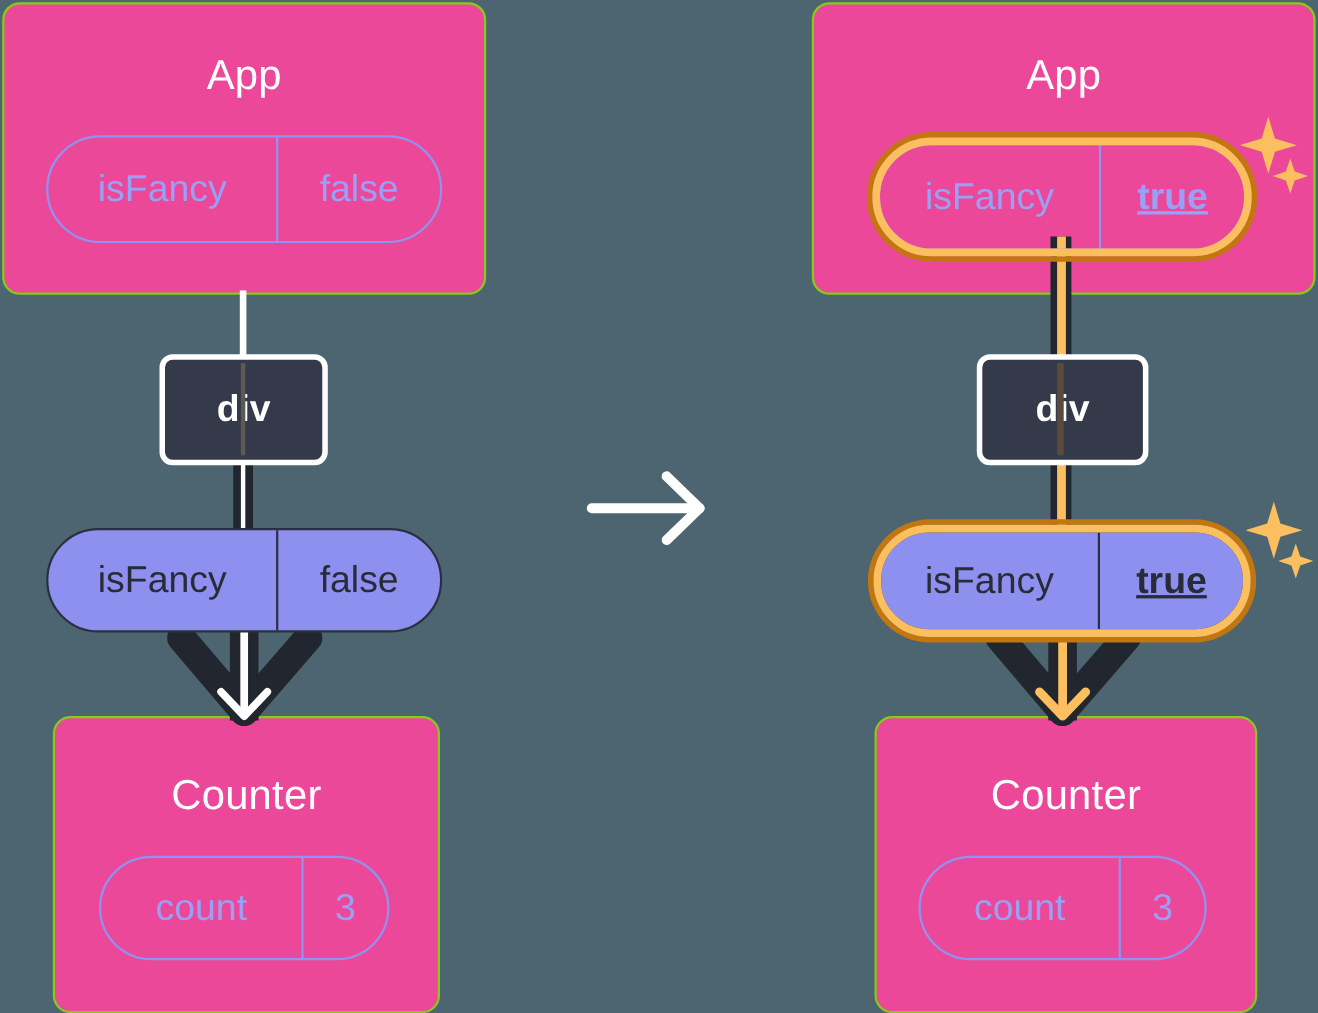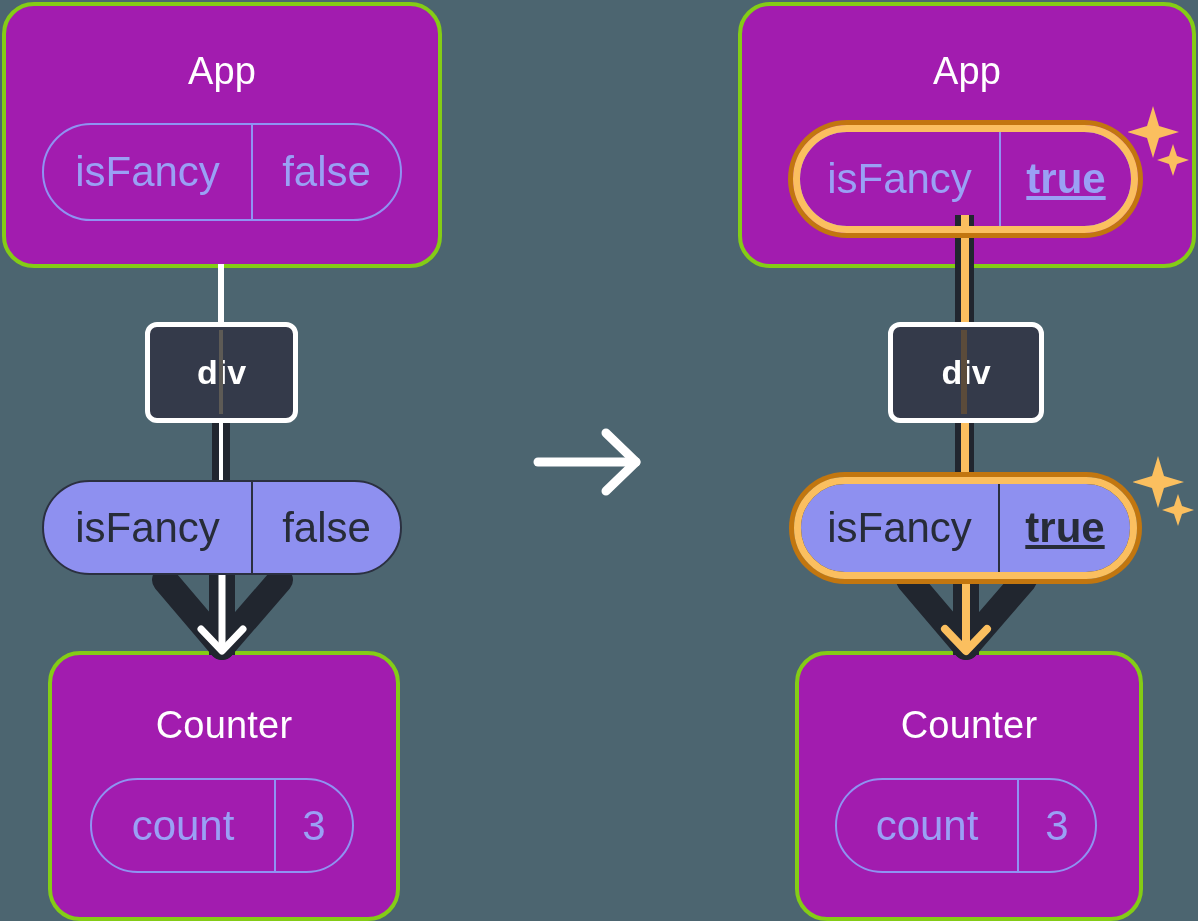--- a/index.html
+++ b/index.html
@@ -12,23 +12,23 @@
     width: 1198px;
     height: 921px;
     background: #4c6570;
     overflow: hidden;
   }
   .panel { position: absolute; }
 
   
   .box {
     position: absolute;
-    background: #a21caf;
-    border: 4px solid #84cc16;
-    border-radius: 32px;
+    background: #ec4899;
+    border: 2px solid #84cc16;
+    border-radius: 16px;
     box-sizing: border-box;
   }
   .box-title {
     position: absolute;
     left: 0; right: 0;
     text-align: center;
     color: #ffffff;
     font-size: 38px;
     letter-spacing: .2px;
     white-space: nowrap;
@@ -54,21 +54,21 @@
     box-sizing: border-box;
     display: flex;
     align-items: stretch;
     border-radius: 999px;
     z-index: 7;
   }
   .pill .cell {
     display: flex;
     align-items: center;
     justify-content: center;
-    font-size: 42px;
+    font-size: 34px;
     box-sizing: border-box;
     white-space: nowrap;
   }
   .pill .cell.k { flex: 0 0 auto; }
   .pill .cell.v { flex: 1 1 auto; }
 
   
   .pill.ghost {
     border: 2px solid #8f93f2;
     background: transparent;

